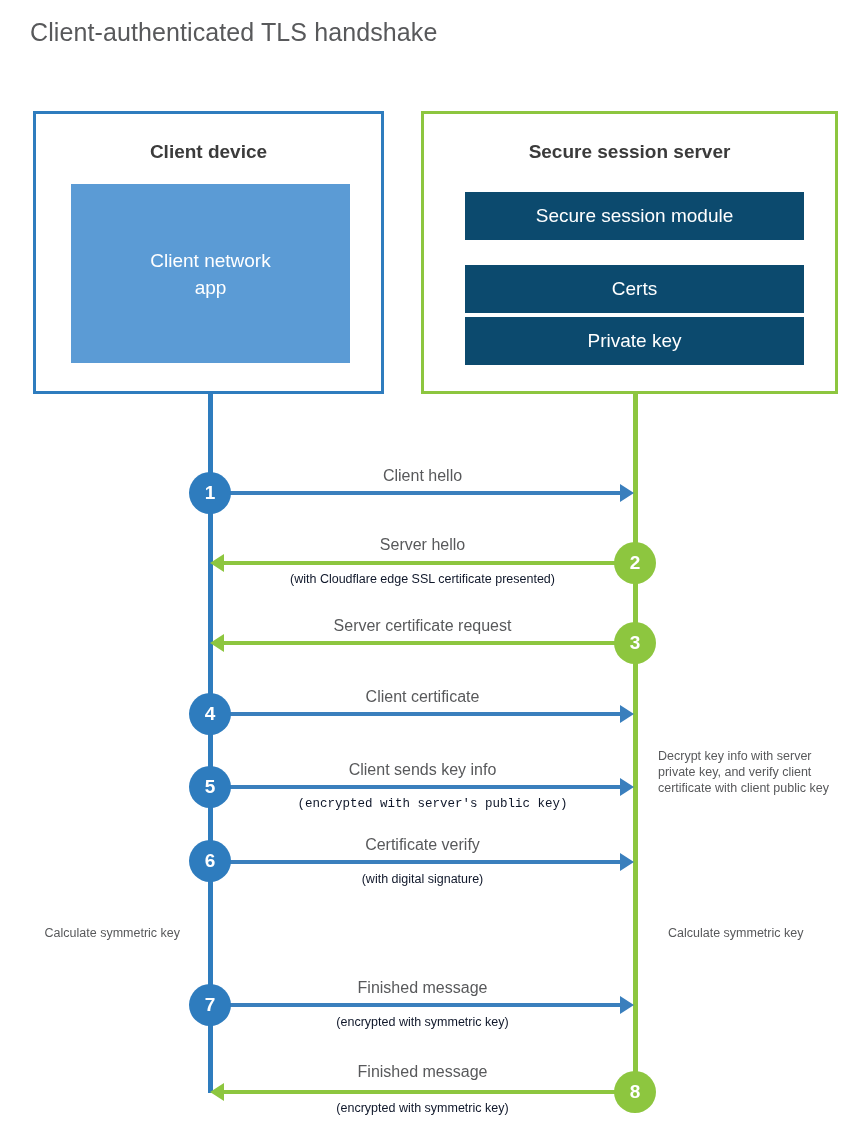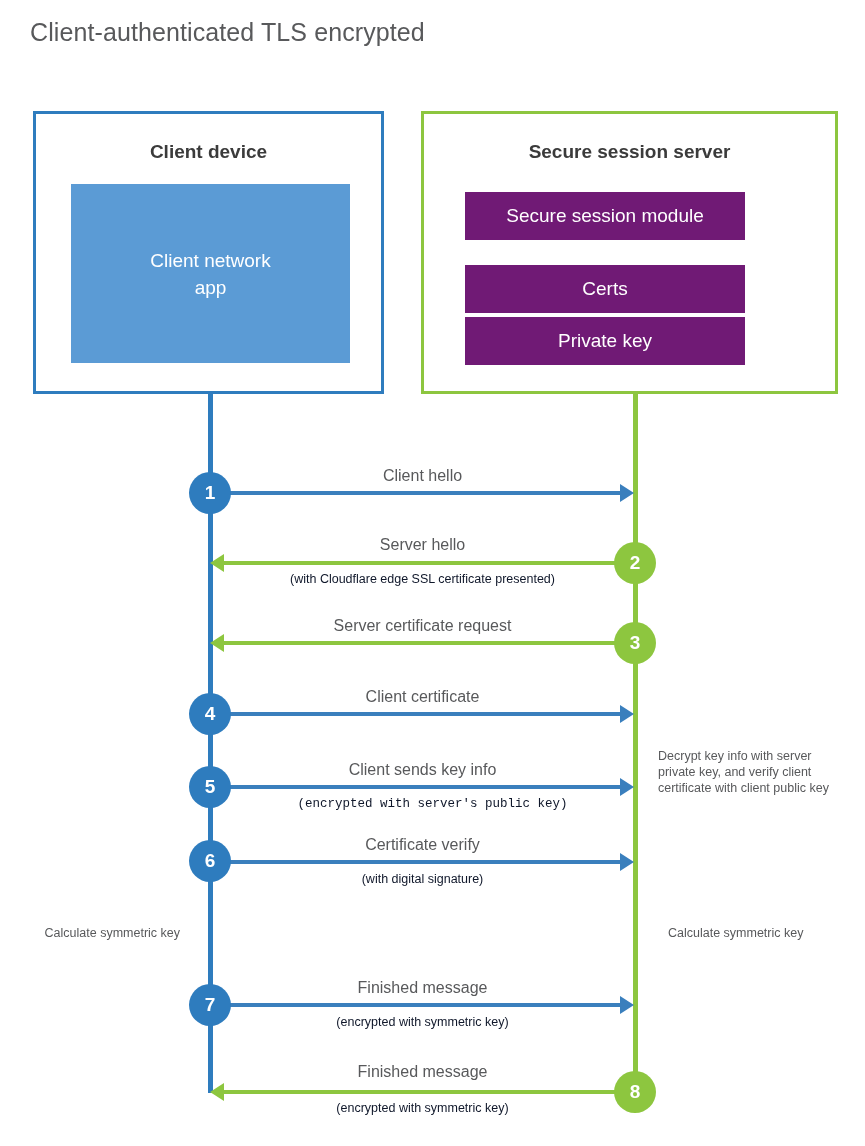--- a/index.html
+++ b/index.html
@@ -74,23 +74,23 @@
     display: flex;
     align-items: center;
     justify-content: center;
   }
   #client-app span { display: block; }
 
   
   .server-bar {
     position: absolute;
     left: 41px;
-    width: 280px;
+    width: 339px;
     height: 48px;
-    background: #701a75;
+    background: #0c4a6e;
     color: #ffffff;
     font-size: 19px;
     display: flex;
     align-items: center;
     justify-content: center;
   }
   #server-bar-0 { top: 78px; }
   #server-bar-1 { top: 141px; margin-top: 10px; }
   #server-bar-2 { top: 203px; }
 
@@ -173,21 +173,21 @@
     line-height: 16px;
     color: #58595b;
   }
   #note-decrypt { left: 658px; top: 748px; width: 190px; text-align: left; }
   #note-calc-client { left: 40px; top: 925px; width: 140px; text-align: right; }
   #note-calc-server { left: 668px; top: 925px; width: 160px; text-align: left; }
 </style>
 </head>
 <body>
 
-<div id="page-title">Client-authenticated TLS encrypted</div>
+<div id="page-title">Client-authenticated TLS handshake</div>
 
 <div class="party-box" id="client-box">
   <div class="party-title">Client device</div>
   <div id="client-app">
     <div>
       <span>Client network</span>
       <span>app</span>
     </div>
   </div>
 </div>

